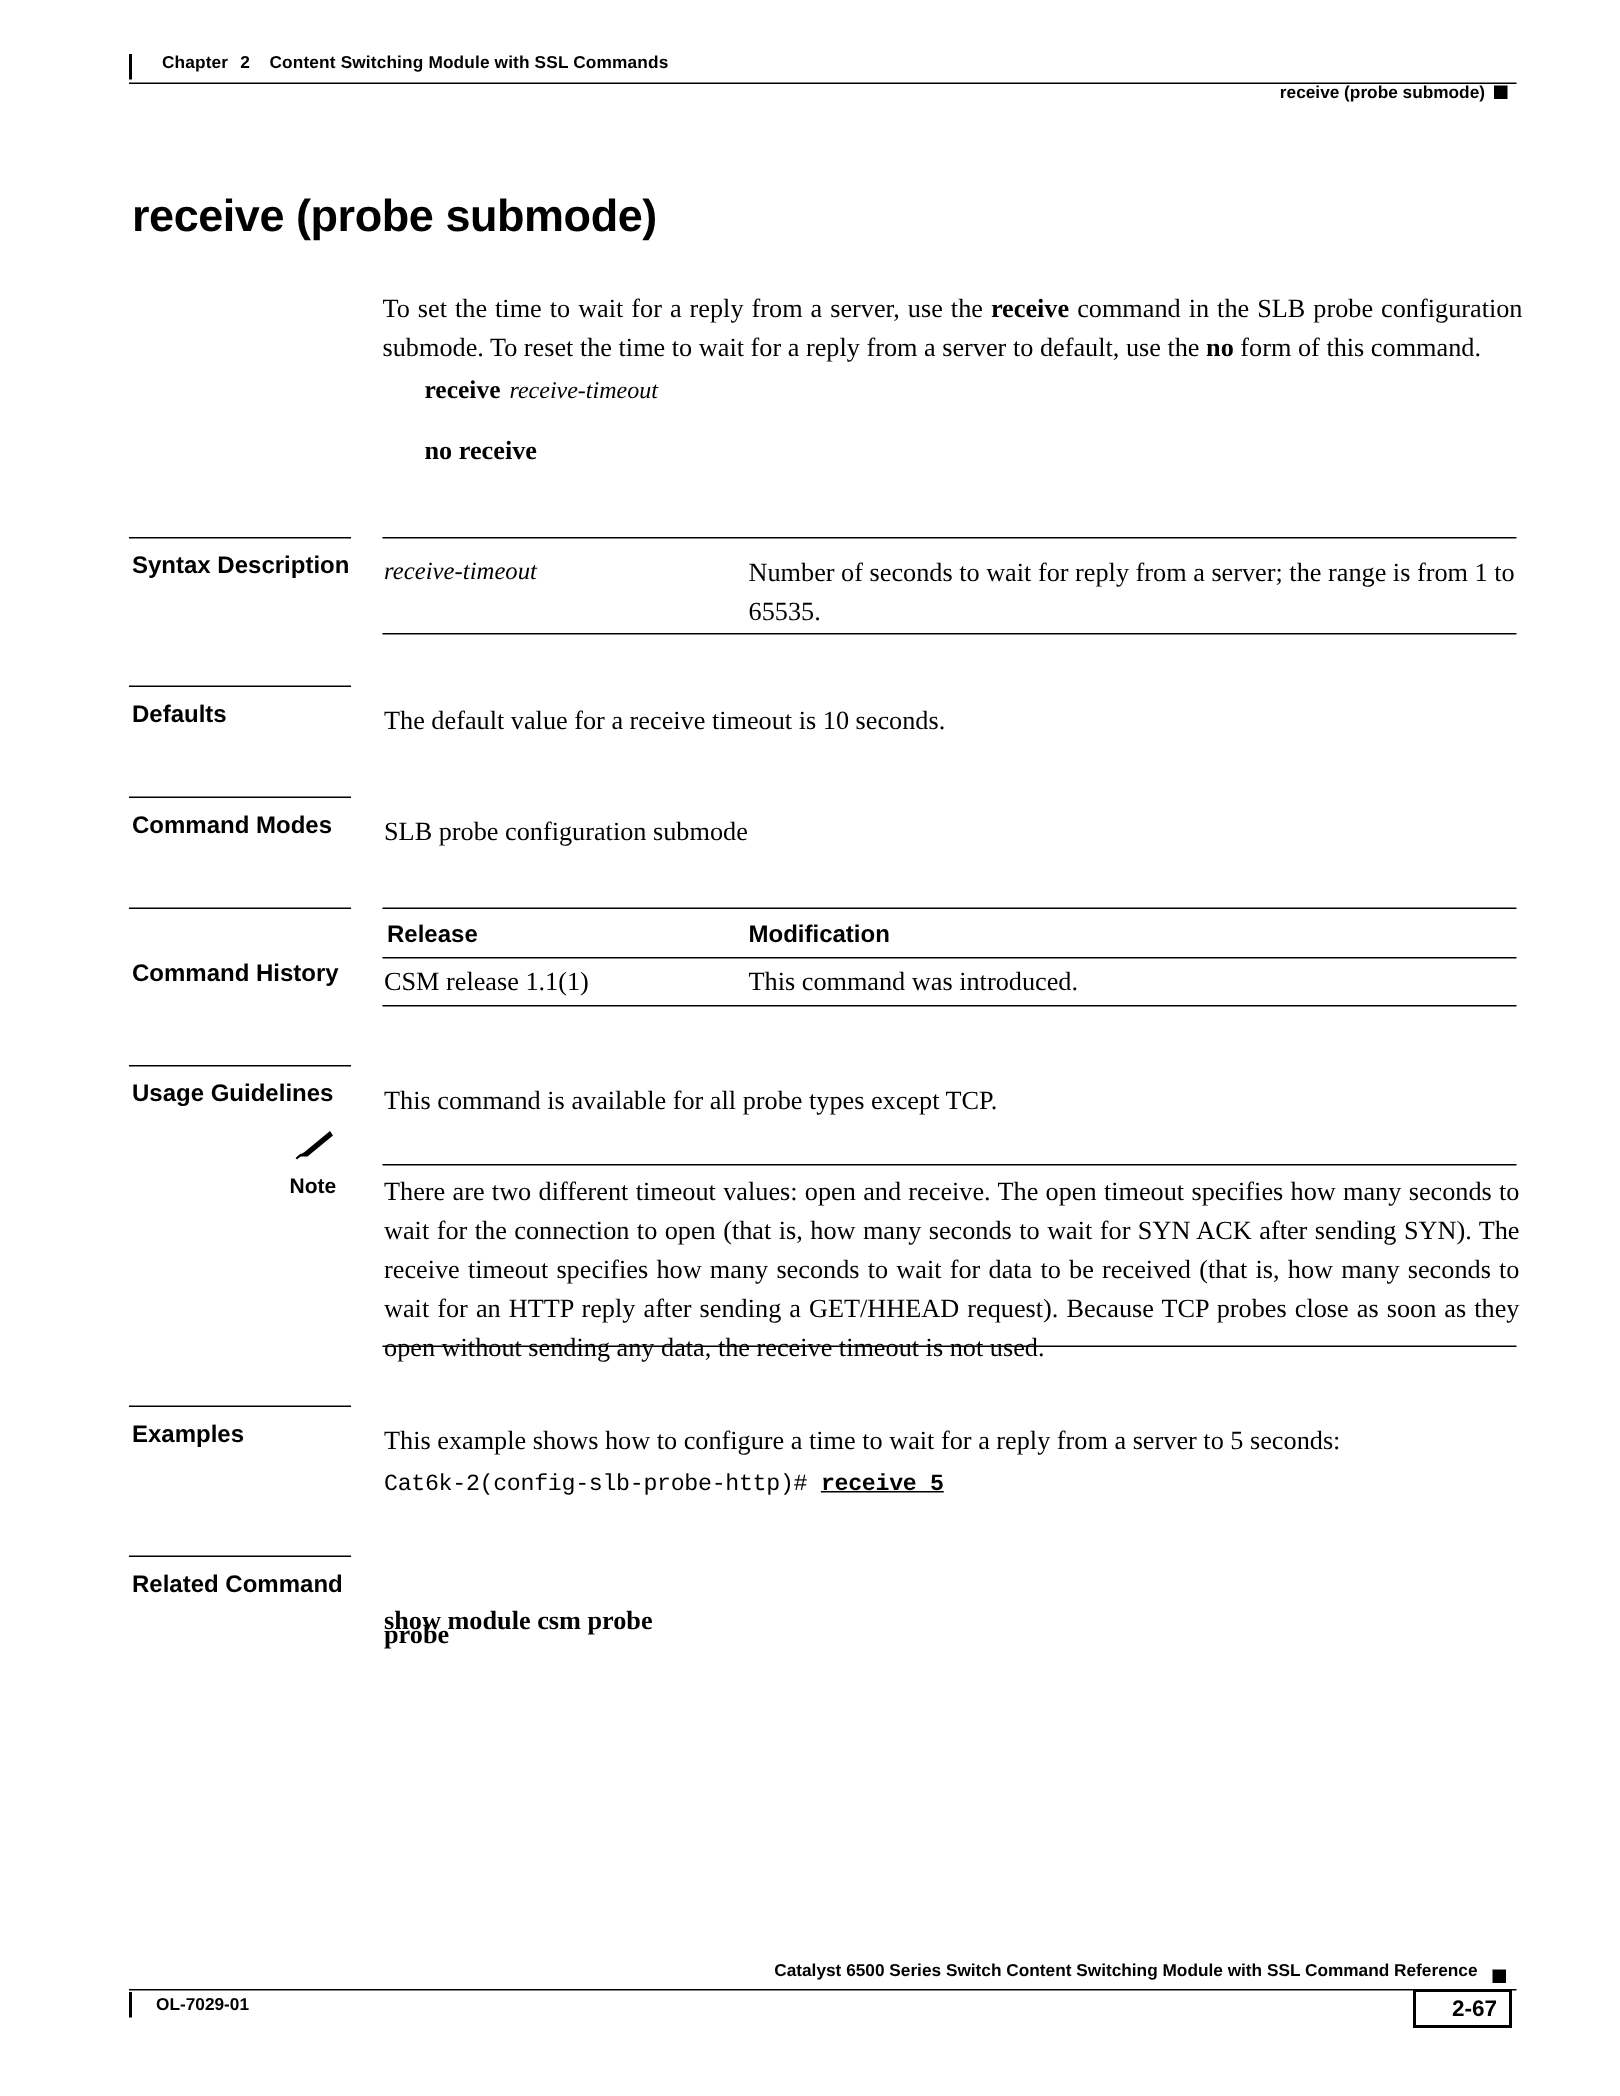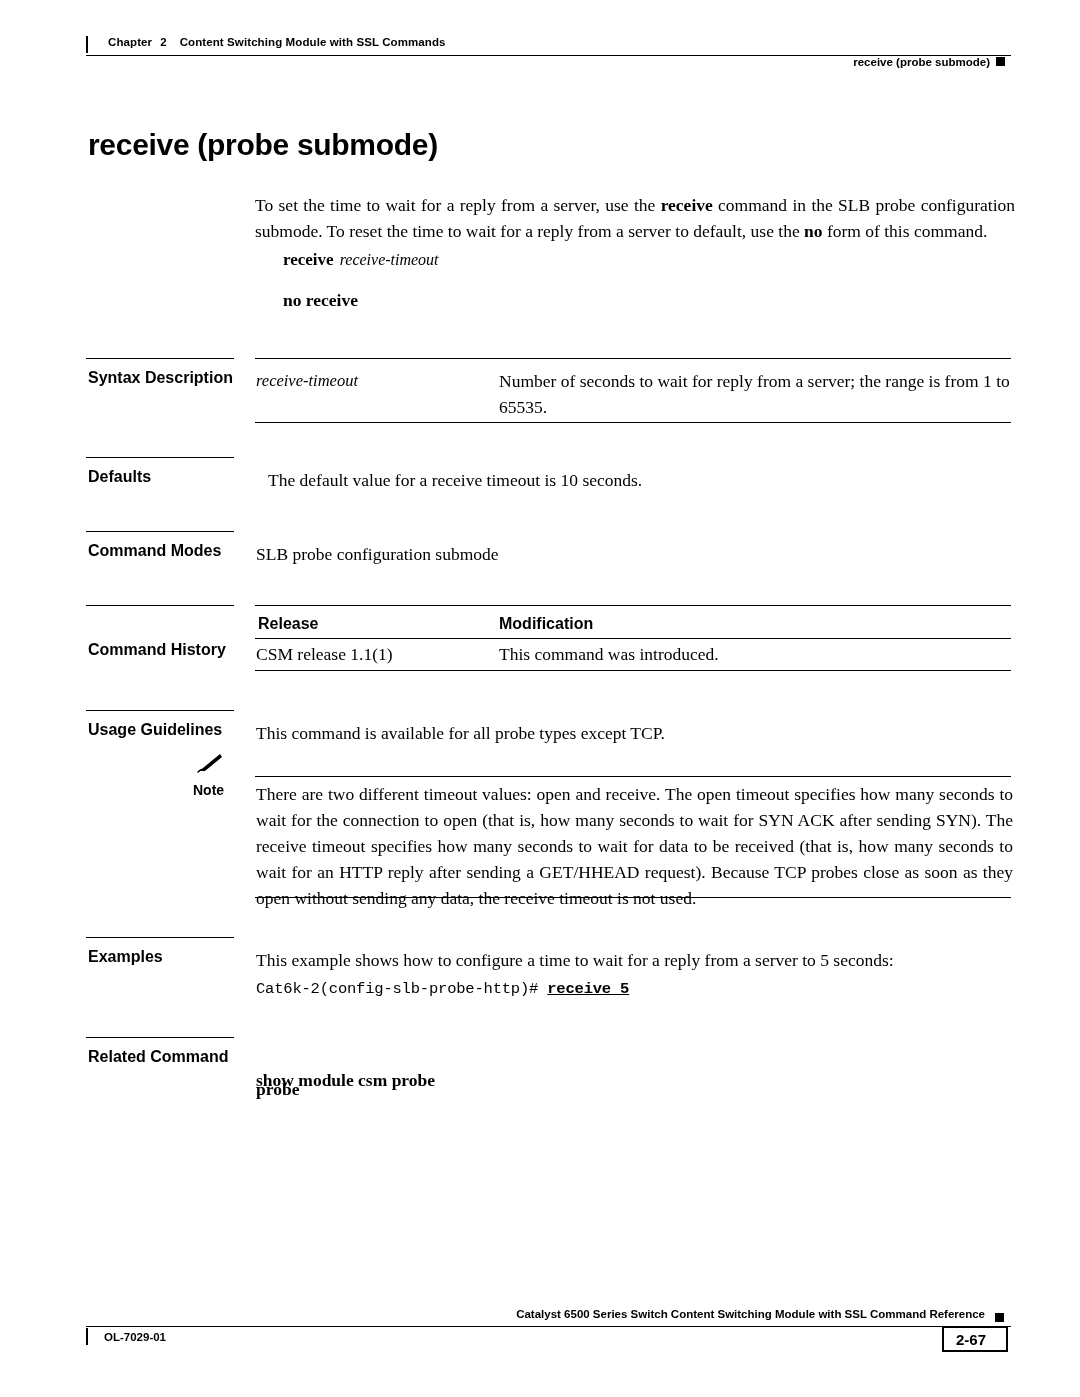--- a/index.html
+++ b/index.html
@@ -216,21 +216,21 @@
     position: absolute;
     right: 72px;
     top: 1326px;
     width: 66px;
     height: 26px;
     border: 2px solid #000;
     box-sizing: border-box;
   }
   .ftr-page span {
     position: absolute;
-    right: 20px;
+    right: 8px;
     top: 3px;
     font-family: "Liberation Sans", sans-serif;
     font-weight: bold;
     font-size: 15px;
   }
 </style>
 </head>
 <body>
 
 <div class="page">
@@ -250,21 +250,21 @@
 
   <div class="rule" style="left:86px; top:358px; width:148px;"></div>
   <div class="rule" style="left:255px; top:358px; width:756px;"></div>
   <div class="sec-label" style="left:88px; top:369px;">Syntax Description</div>
   <div class="sec-text" style="left:256px; top:368px; width:230px; font-style:italic; font-size:16.5px;">receive-timeout</div>
   <div class="sec-text" style="left:499px; top:368px; width:515px;">Number of seconds to wait for reply from a server; the range is from 1 to 65535.</div>
   <div class="rule" style="left:255px; top:422px; width:756px;"></div>
 
   <div class="rule" style="left:86px; top:457px; width:148px;"></div>
   <div class="sec-label" style="left:88px; top:468px;">Defaults</div>
-  <div class="sec-text" style="left:268px; top:467px; width:740px;">The default value for a receive timeout is 10 seconds.</div>
+  <div class="sec-text" style="left:256px; top:467px; width:740px;">The default value for a receive timeout is 10 seconds.</div>
 
   <div class="rule" style="left:86px; top:531px; width:148px;"></div>
   <div class="sec-label" style="left:88px; top:542px;">Command Modes</div>
   <div class="sec-text" style="left:256px; top:541px; width:740px;">SLB probe configuration submode</div>
 
   <div class="rule" style="left:86px; top:605px; width:148px;"></div>
   <div class="rule" style="left:255px; top:605px; width:756px;"></div>
   <div class="sec-label" style="left:88px; top:641px;">Command History</div>
   <div class="tbl-hd" style="left:258px; top:615px;">Release</div>
   <div class="tbl-hd" style="left:499px; top:615px;">Modification</div>

